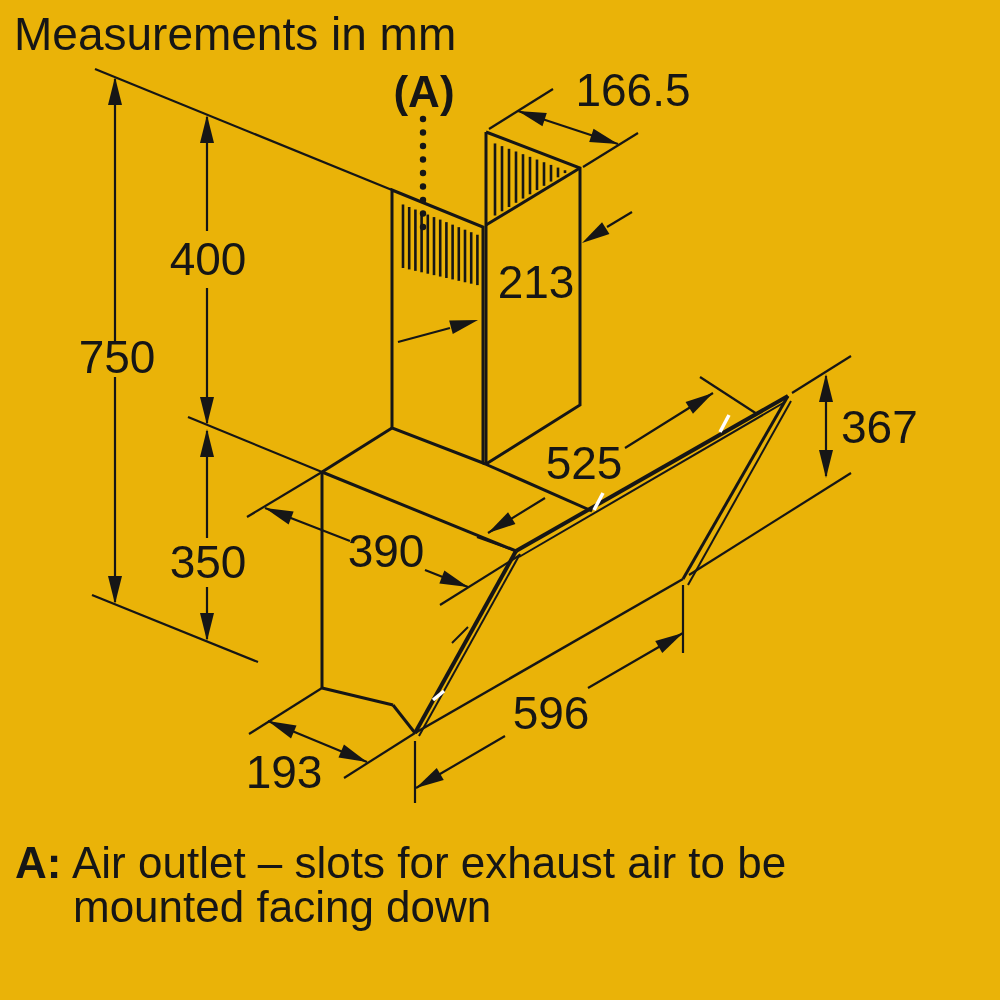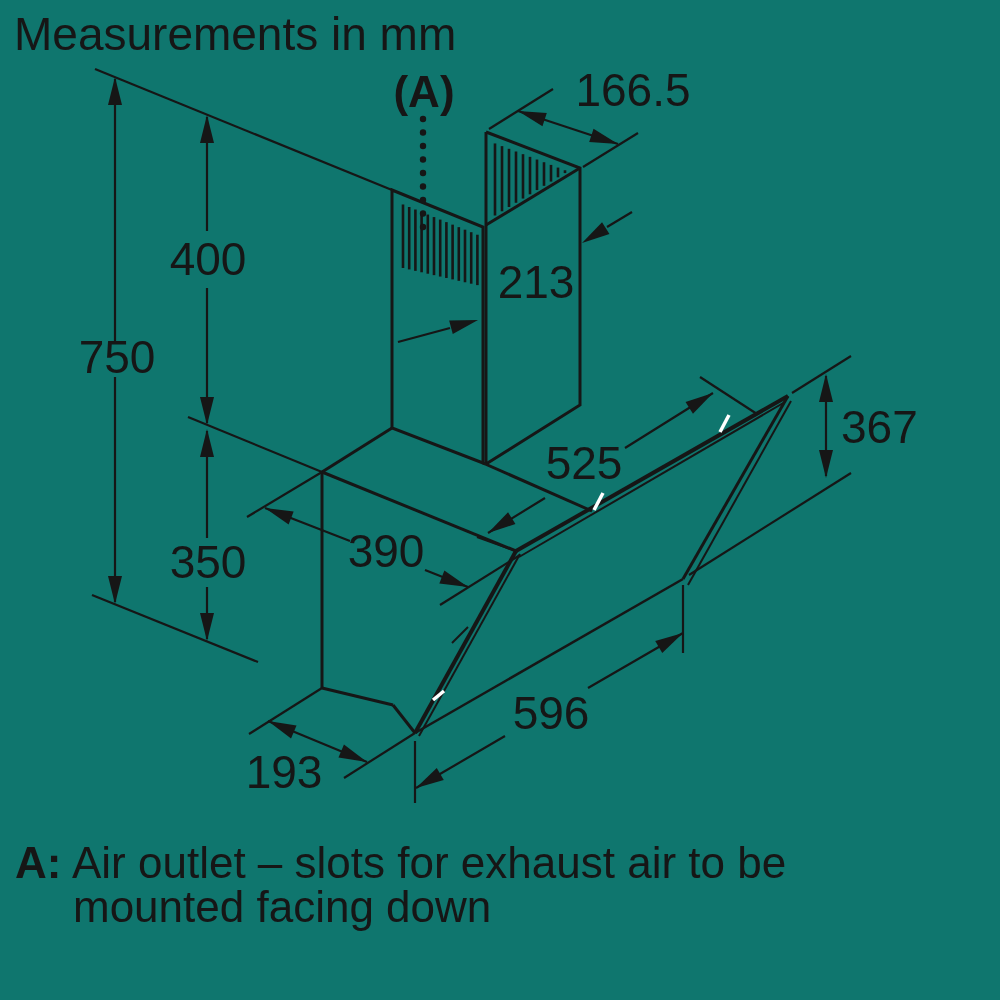--- a/index.html
+++ b/index.html
@@ -1,16 +1,16 @@
 <!DOCTYPE html>
 <html><head>
 <meta charset="utf-8">
 <style>
   html,body{margin:0;padding:0;background:#fff;}
-  .page{width:1000px;height:1000px;background:#0f766e;position:relative;overflow:hidden;}
+  .page{width:1000px;height:1000px;background:#eab308;position:relative;overflow:hidden;}
   svg{display:block;}
   .ln{stroke:#161616;fill:none;stroke-linecap:butt;}
   .s2{stroke-width:2;}
   .s22{stroke-width:2.2;}
   .s25{stroke-width:2.5;}
   .s3{stroke-width:3;}
   .s4{stroke-width:4;}
   .wht{stroke:#ffffff;stroke-width:3.5;fill:none;}
   .arrow{fill:#161616;stroke:none;}
   .hatch line{stroke:#161616;stroke-width:2.6;}

